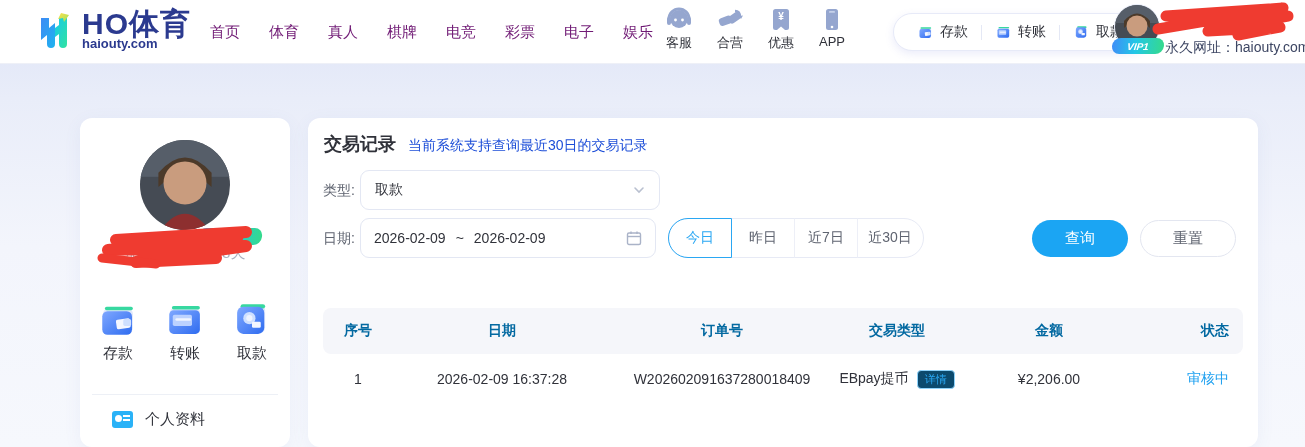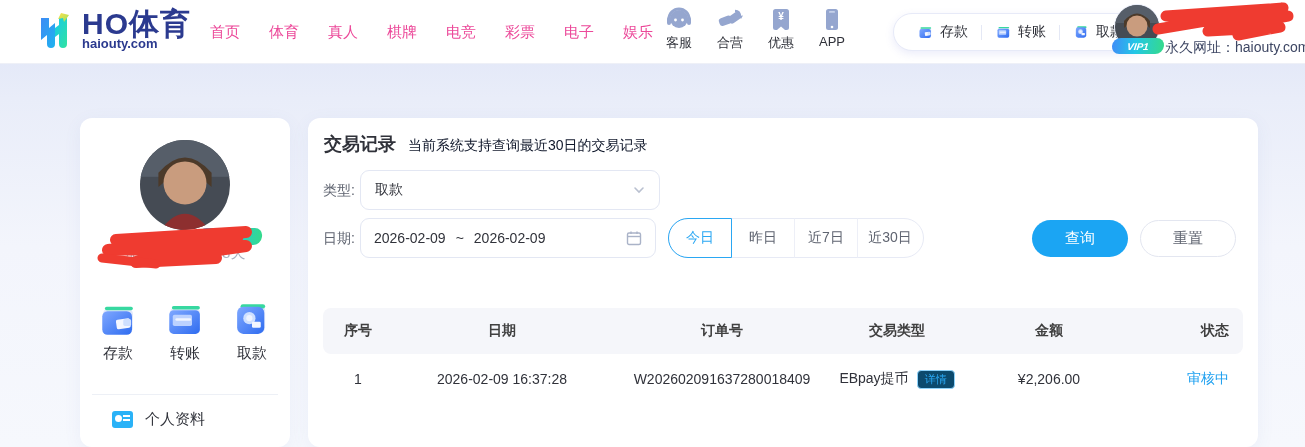--- a/index.html
+++ b/index.html
@@ -9,21 +9,21 @@
 
   
   .topbar { position:absolute; left:0; top:0; width:1305px; height:64px; background:#ffffff;
             border-bottom:1px solid #eef0f7; z-index:5; }
   .logo { position:absolute; left:34px; top:11px; display:flex; align-items:center; cursor:pointer; }
   .logo-text { margin-left:8px; }
   .logo-title { font-size:30px; font-weight:bold; color:#2b3a8f; line-height:24px; letter-spacing:1px; }
   .logo-domain { font-size:13px; font-weight:bold; color:#2b3a8f; line-height:15px; }
 
   .main-nav { position:absolute; left:204px; top:0; height:64px; display:flex; align-items:center; gap:17px; }
-  .nav-item { font-size:15px; color:#ec4899; padding:4px 6px; cursor:pointer; white-space:nowrap; }
+  .nav-item { font-size:15px; color:#701a75; padding:4px 6px; cursor:pointer; white-space:nowrap; }
 
   .quickbar { position:absolute; left:660px; top:7px; display:flex; gap:13px; }
   .quick-item { width:38px; display:flex; flex-direction:column; align-items:center; cursor:pointer; }
   .quick-item svg { width:26px; height:25px; }
   .quick-label { font-size:13px; color:#30323a; margin-top:2px; white-space:nowrap; }
 
   .wallet-pill { position:absolute; left:893px; top:13px; height:38px; display:flex; align-items:center;
                  background:#fff; border:1px solid #e7eaf8; border-radius:19px; padding:0 10px;
                  box-shadow:0 3px 8px rgba(110,120,220,0.14); }
   .wallet-action { display:flex; align-items:center; gap:6px; padding:0 13px; font-size:14px;
@@ -65,21 +65,21 @@
   .idcard-icon { width:21px; height:17px; border-radius:3px; background:#2ab2f7; position:relative; }
   .idcard-icon::before { content:""; position:absolute; left:3px; top:4px; width:7px; height:7px;
                border-radius:50%; background:#fff; }
   .idcard-icon::after { content:""; position:absolute; right:3px; top:4px; width:7px; height:2px;
                background:#fff; box-shadow:0 4px 0 #fff; }
   .profile-label { font-size:15px; color:#30323a; }
 
   
   .page-head { position:absolute; left:16px; top:14px; display:flex; align-items:baseline; gap:12px; }
   .page-title { font-size:18px; font-weight:bold; color:#30323a; }
-  .page-subtitle { font-size:14px; color:#0f172a; }
+  .page-subtitle { font-size:14px; color:#1d4ed8; }
 
   .filter-label { position:absolute; font-size:14px; color:#5f6470; line-height:40px; }
   .type-label { left:15px; top:52px; }
   .date-label { left:15px; top:100px; }
 
   .type-select { position:absolute; left:52px; top:52px; width:300px; height:40px; background:#fff;
                  border:1px solid #e3e7f3; border-radius:9px; display:flex; align-items:center;
                  padding:0 14px; cursor:pointer; }
   .type-value { font-size:14px; color:#30323a; flex:1; }
 
@@ -99,21 +99,21 @@
 
   .search-btn { position:absolute; left:724px; top:102px; width:96px; height:37px; border:none;
                 border-radius:19px; background:#1ba5f3; color:#fff; font-size:15px; cursor:pointer;
                 font-family:inherit; }
   .reset-btn  { position:absolute; left:832px; top:102px; width:96px; height:37px;
                 border:1px solid #e3e6f0; border-radius:19px; background:#fff; color:#5f6470;
                 font-size:15px; cursor:pointer; font-family:inherit; }
 
   .tx-table { position:absolute; left:15px; top:190px; width:920px; border-collapse:collapse; }
   .tx-table thead tr { background:#f5f6fa; height:46px; }
-  .tx-table th { font-size:14px; font-weight:bold; color:#404040; text-align:center; }
+  .tx-table th { font-size:14px; font-weight:bold; color:#0369a1; text-align:center; }
   .tx-table th:first-child { border-radius:8px 0 0 8px; }
   .tx-table th:last-child  { border-radius:0 8px 8px 0; }
   .tx-table tbody tr { height:50px; }
   .tx-table td { font-size:14px; color:#30323a; text-align:center; }
   .col-amount { text-align:center; padding-right:10px; }
   .col-status { text-align:right !important; padding-right:14px; }
   .type-cell-inner { display:inline-flex; align-items:center; gap:8px; }
   .detail-chip { font-size:11px; color:#2aa7f3; border:1px solid #8fd3fb; border-radius:4px;
                  padding:1px 7px; background:#0c4a6e; cursor:pointer; font-family:inherit; }
   .status-text { color:#1b9ff0; }

